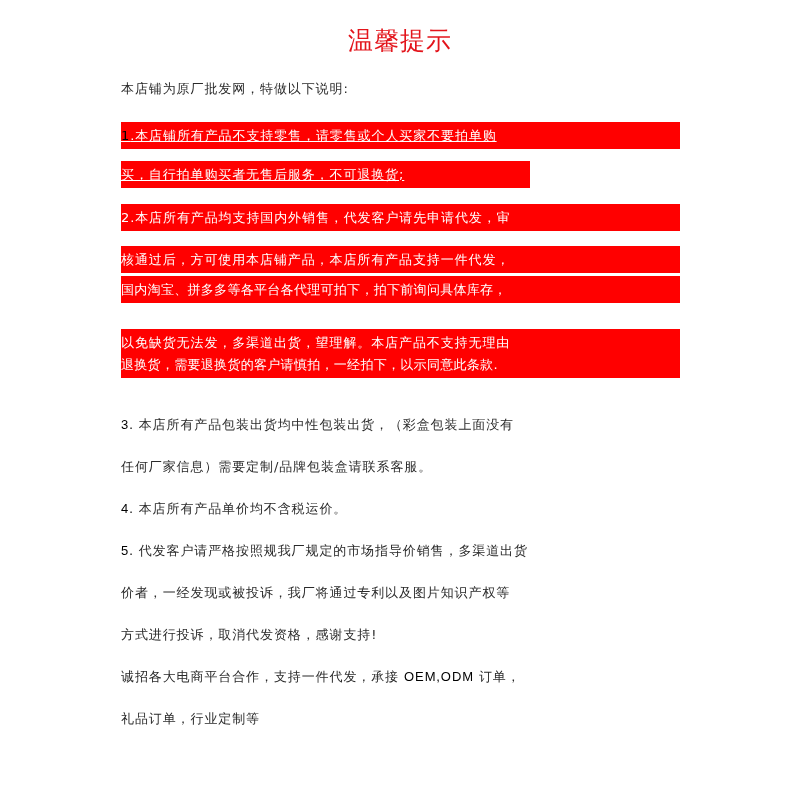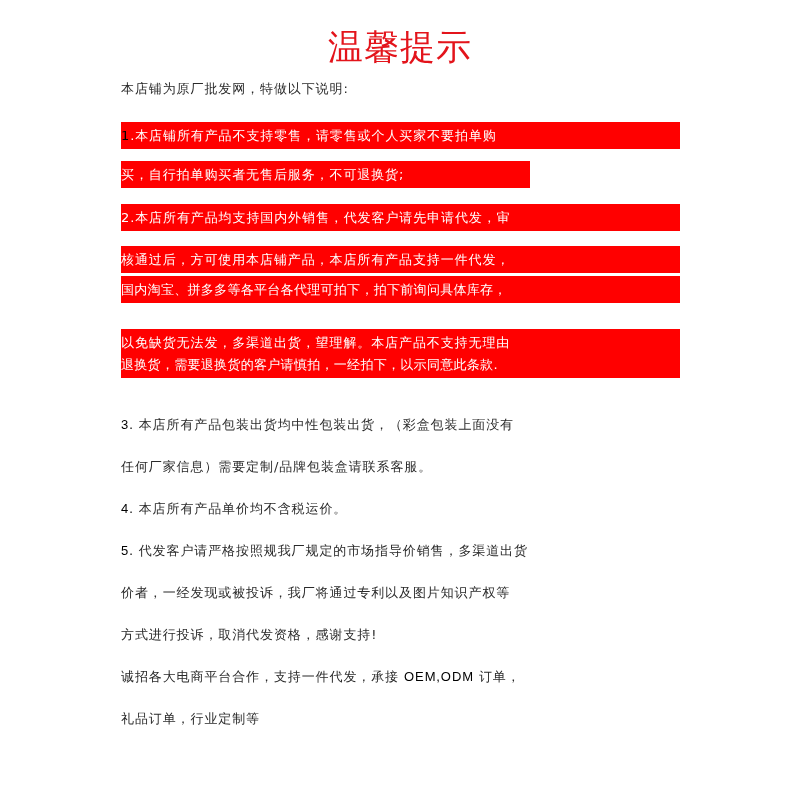--- a/index.html
+++ b/index.html
@@ -15,42 +15,42 @@
       font-family: "DejaVu Sans", "Liberation Sans", sans-serif;
       color: #222222;
     }
     .title {
       position: absolute;
       left: 0;
       width: 800px;
       top: 24px;
       text-align: center;
       font-family: "DejaVu Serif", "Liberation Serif", serif;
-      font-size: 35px;
+      font-size: 25px;
       color: #e3141b;
       letter-spacing: 1px;
     }
     .line {
       position: absolute;
       left: 121px;
       height: 27px;
       line-height: 27px;
       font-size: 13px;
       white-space: nowrap;
       letter-spacing: 0.9px;
     }
     .plain {
       color: #2a2a2a;
       height: 30px;
       line-height: 30px;
     }
     .bar {
       background: #ff0000;
     }
-    .bar.white { color: #ffffff; }
+    .bar.white { color: #ffffff; text-decoration: underline; }
     .bar.dark { color: #ffffff; }
     .num-black { color: #000000; }
     .latin {
       font-family: "Liberation Sans", "DejaVu Sans", sans-serif;
       color: #000000;
     }
     .w-full { width: 559px; }
   </style>
 </head>
 <body>

